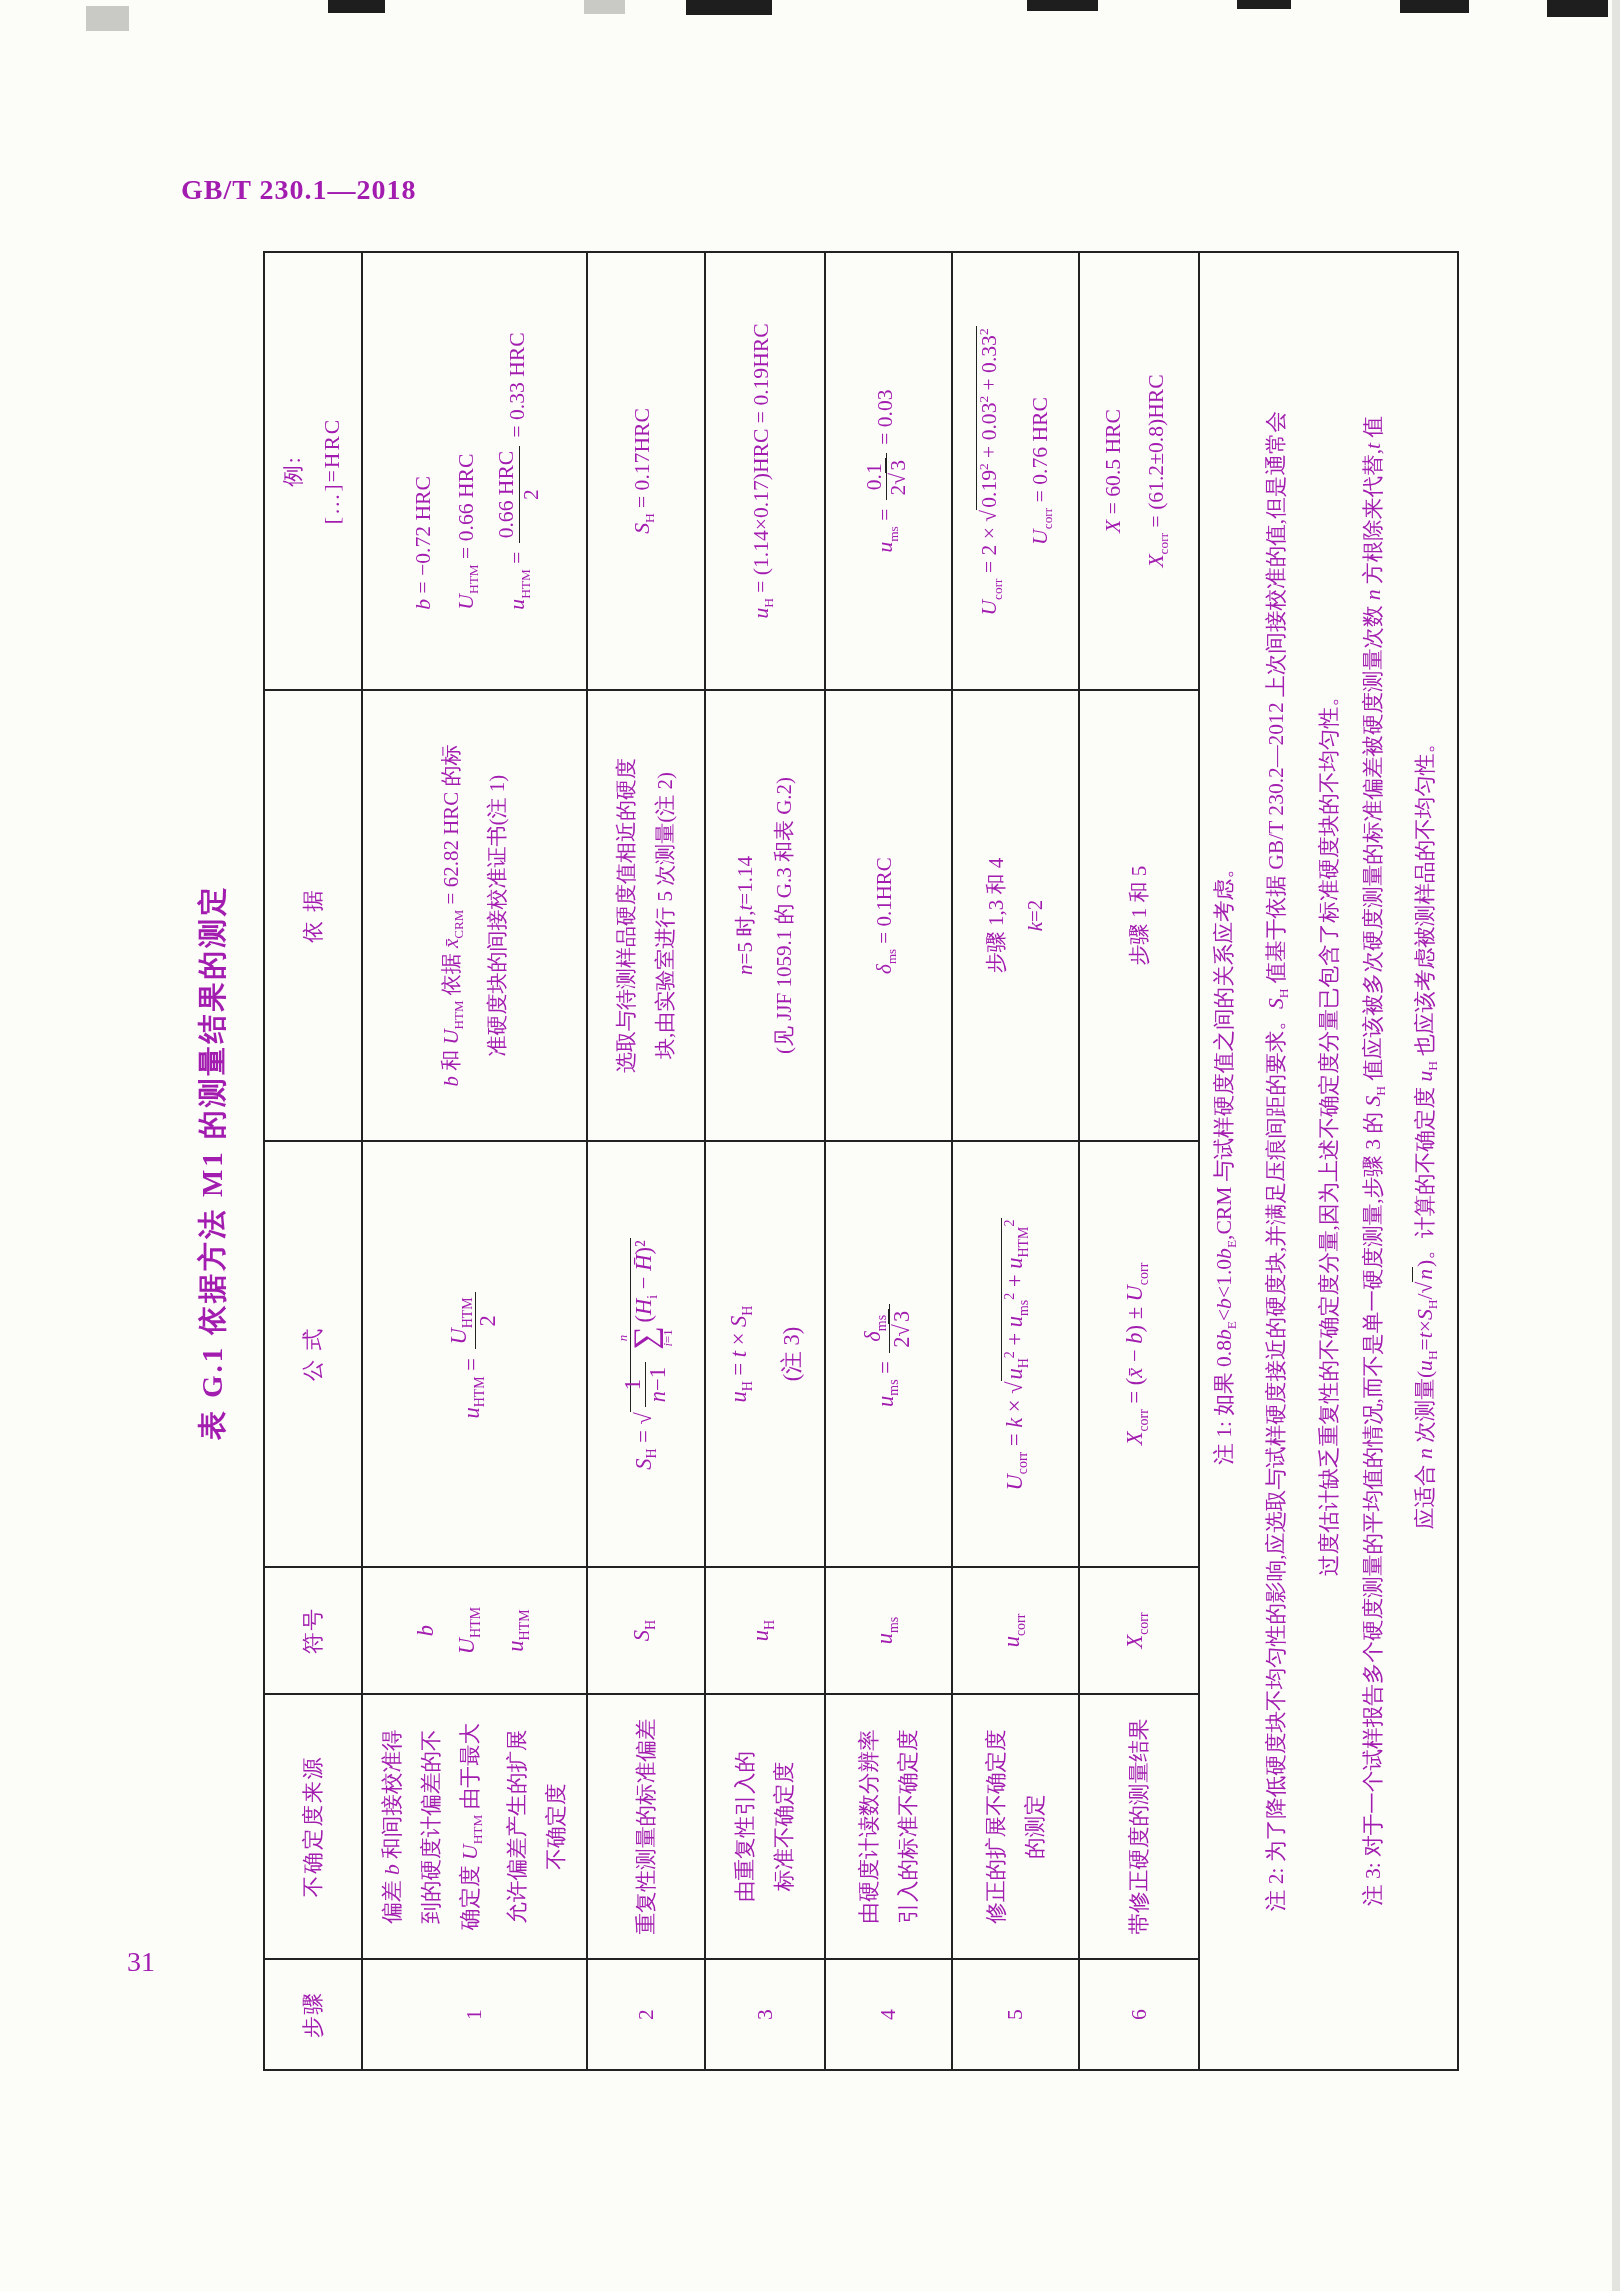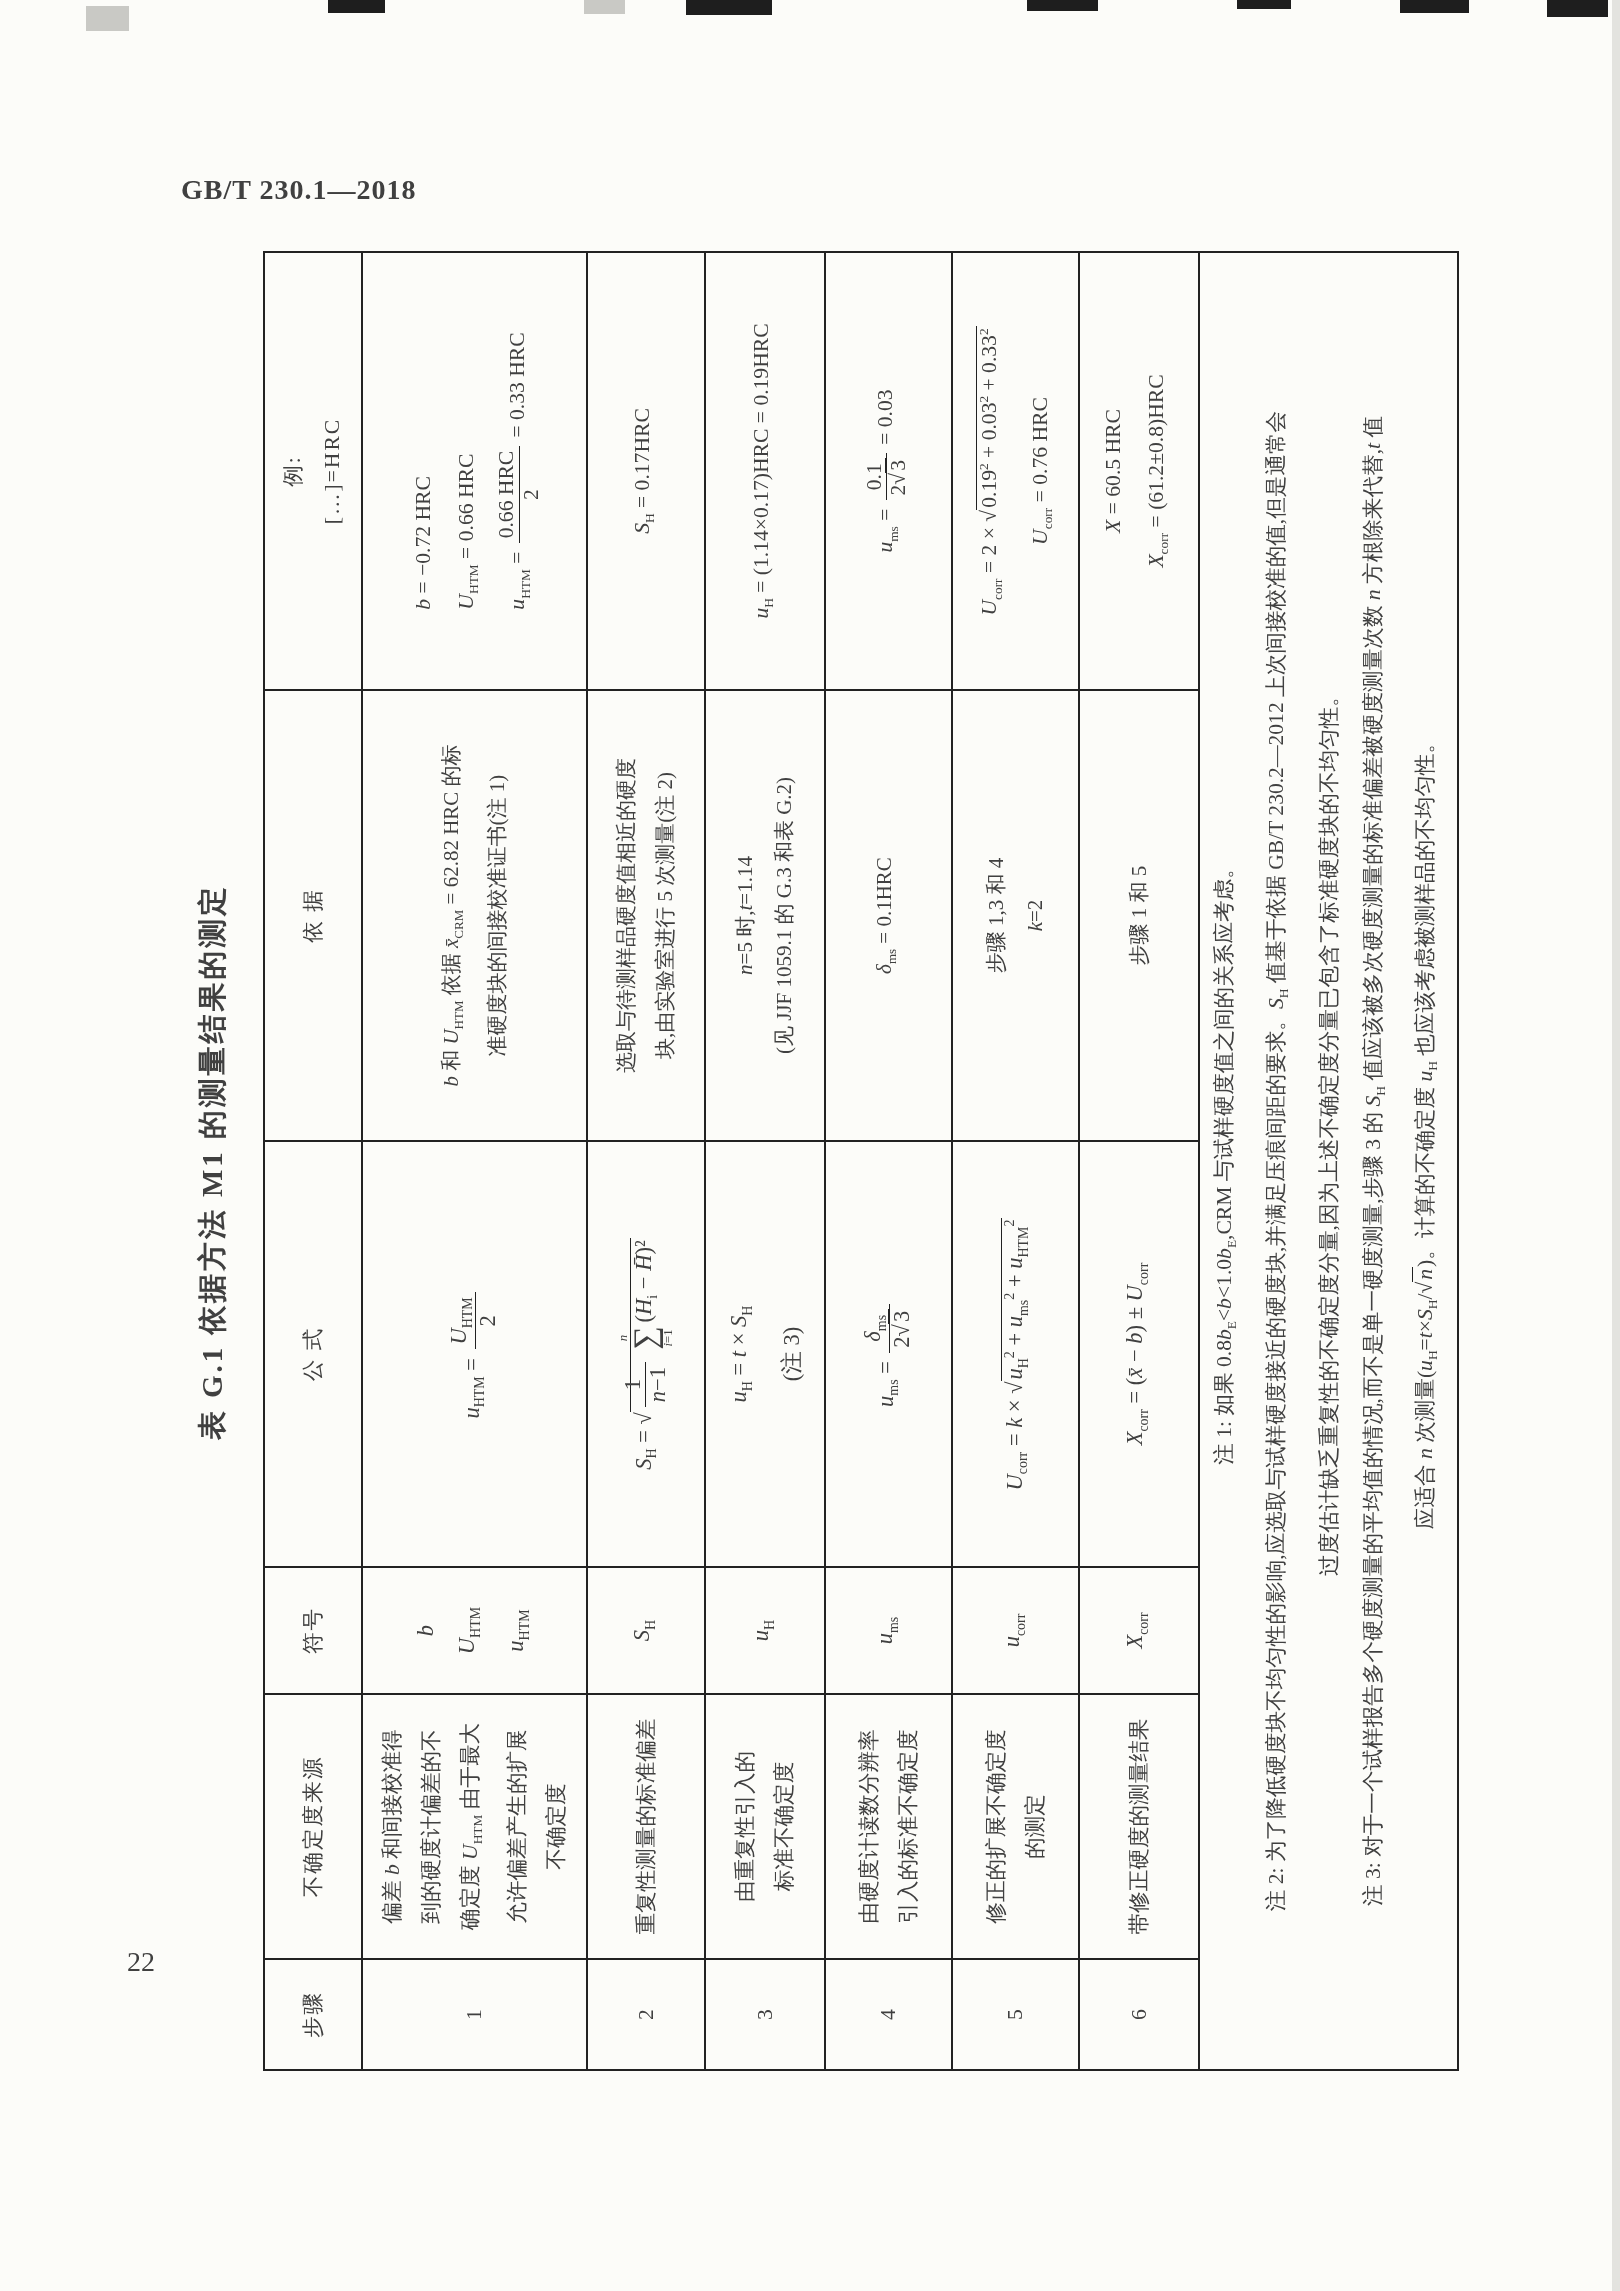--- a/index.html
+++ b/index.html
@@ -1,17 +1,17 @@
 <!DOCTYPE html>
 <html><head>
 <meta charset="utf-8">
 <style>
   html,body{margin:0;padding:0;background:#ffffff;}
   .page{position:relative;width:1620px;height:2292px;background:#fcfcf9;overflow:hidden;
-        font-family:"Liberation Serif","DejaVu Serif",serif;color:#404040;}
+        font-family:"Liberation Serif","DejaVu Serif",serif;color:#a21caf;}
   
   .mark{position:absolute;background:#1e1e1e;}
   .smudge{position:absolute;background:#c9c9c5;}
   .edge-streak{position:absolute;right:0;top:0;width:7.8px;height:2292px;background:#e3e3df;}
   .header-code{position:absolute;left:181px;top:174px;font-size:28px;font-weight:bold;
                letter-spacing:1px;}
   .page-num{position:absolute;left:127px;top:1946px;font-size:28px;}
   
   .rot{position:absolute;left:-100px;top:542px;width:1818px;height:1240px;
        transform:rotate(-90deg);}
@@ -54,21 +54,21 @@
   <div class="mark" style="left:686px;top:0;width:86px;height:14.7px;"></div>
   <div class="mark" style="left:1027px;top:0;width:71px;height:10.8px;"></div>
   <div class="mark" style="left:1237px;top:0;width:54px;height:8.8px;"></div>
   <div class="mark" style="left:1400px;top:0;width:69px;height:12.7px;"></div>
   <div class="mark" style="left:1547px;top:0;width:61px;height:16.7px;"></div>
   <div class="smudge" style="left:86px;top:5.9px;width:43px;height:25.5px;"></div>
   <div class="smudge" style="left:584px;top:0;width:41px;height:13.7px;"></div>
   <div class="edge-streak"></div>
 
   <div class="header-code">GB/T 230.1—2018</div>
-  <div class="page-num">22</div>
+  <div class="page-num">31</div>
 
   <div class="rot">
     <div class="tbl-title">表 G.1  依据方法 M1 的测量结果的测定</div>
 
     <table class="grid">
       <colgroup>
         <col style="width:111px">
           <col style="width:265px">
           <col style="width:127px">
         <col style="width:426px">

